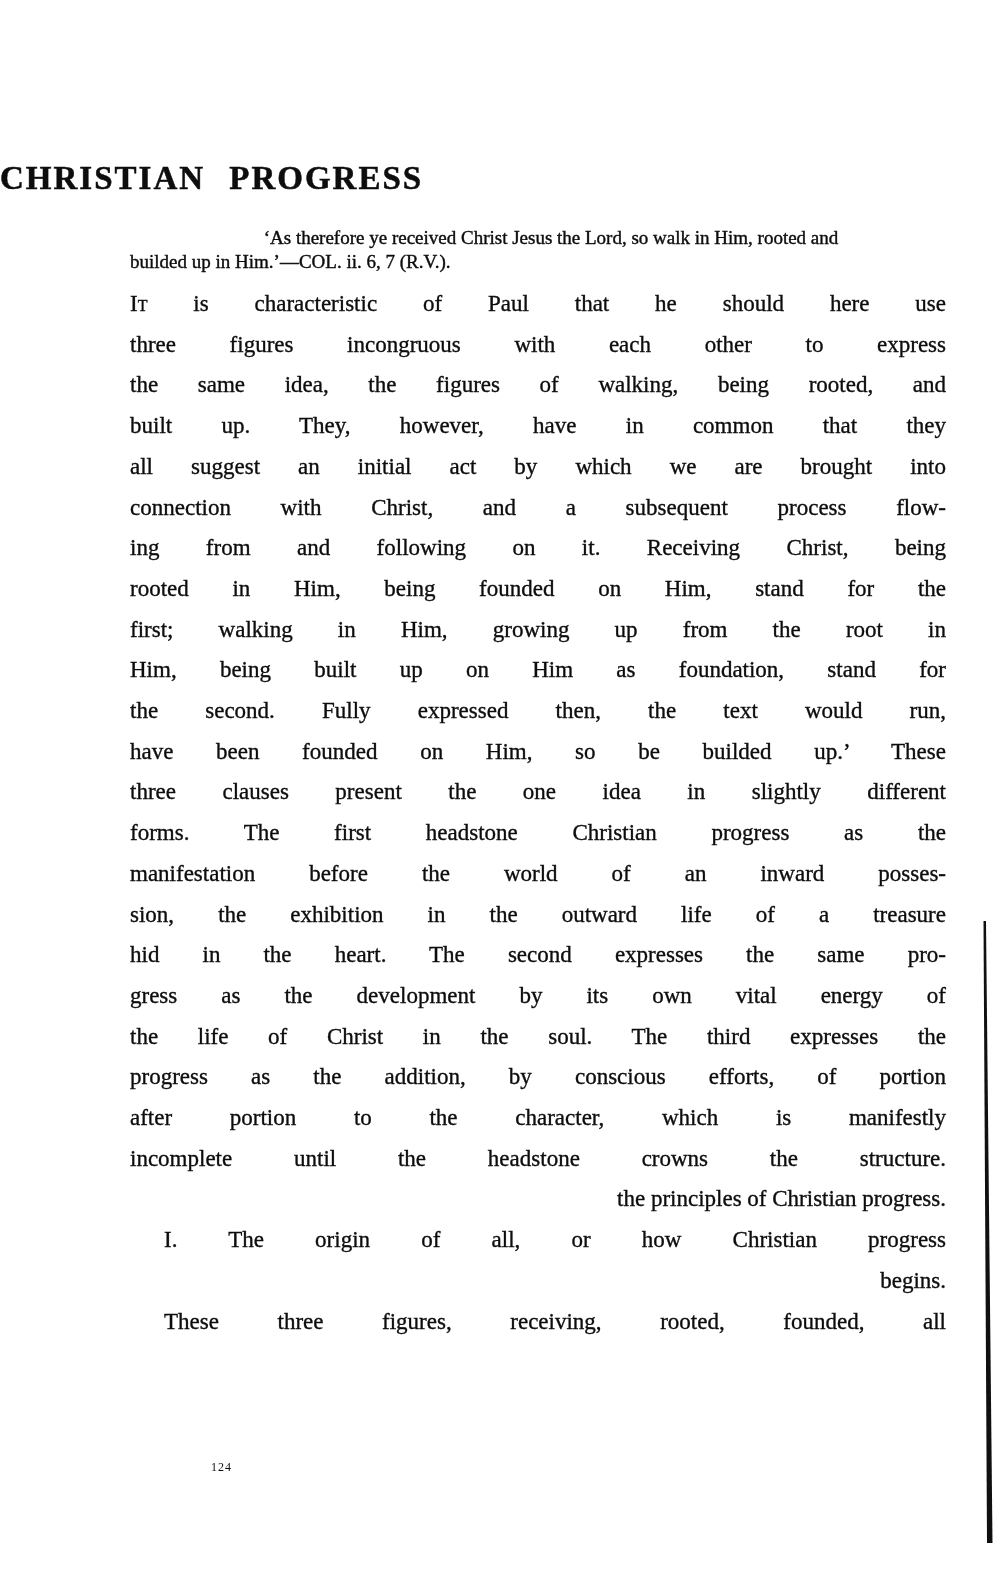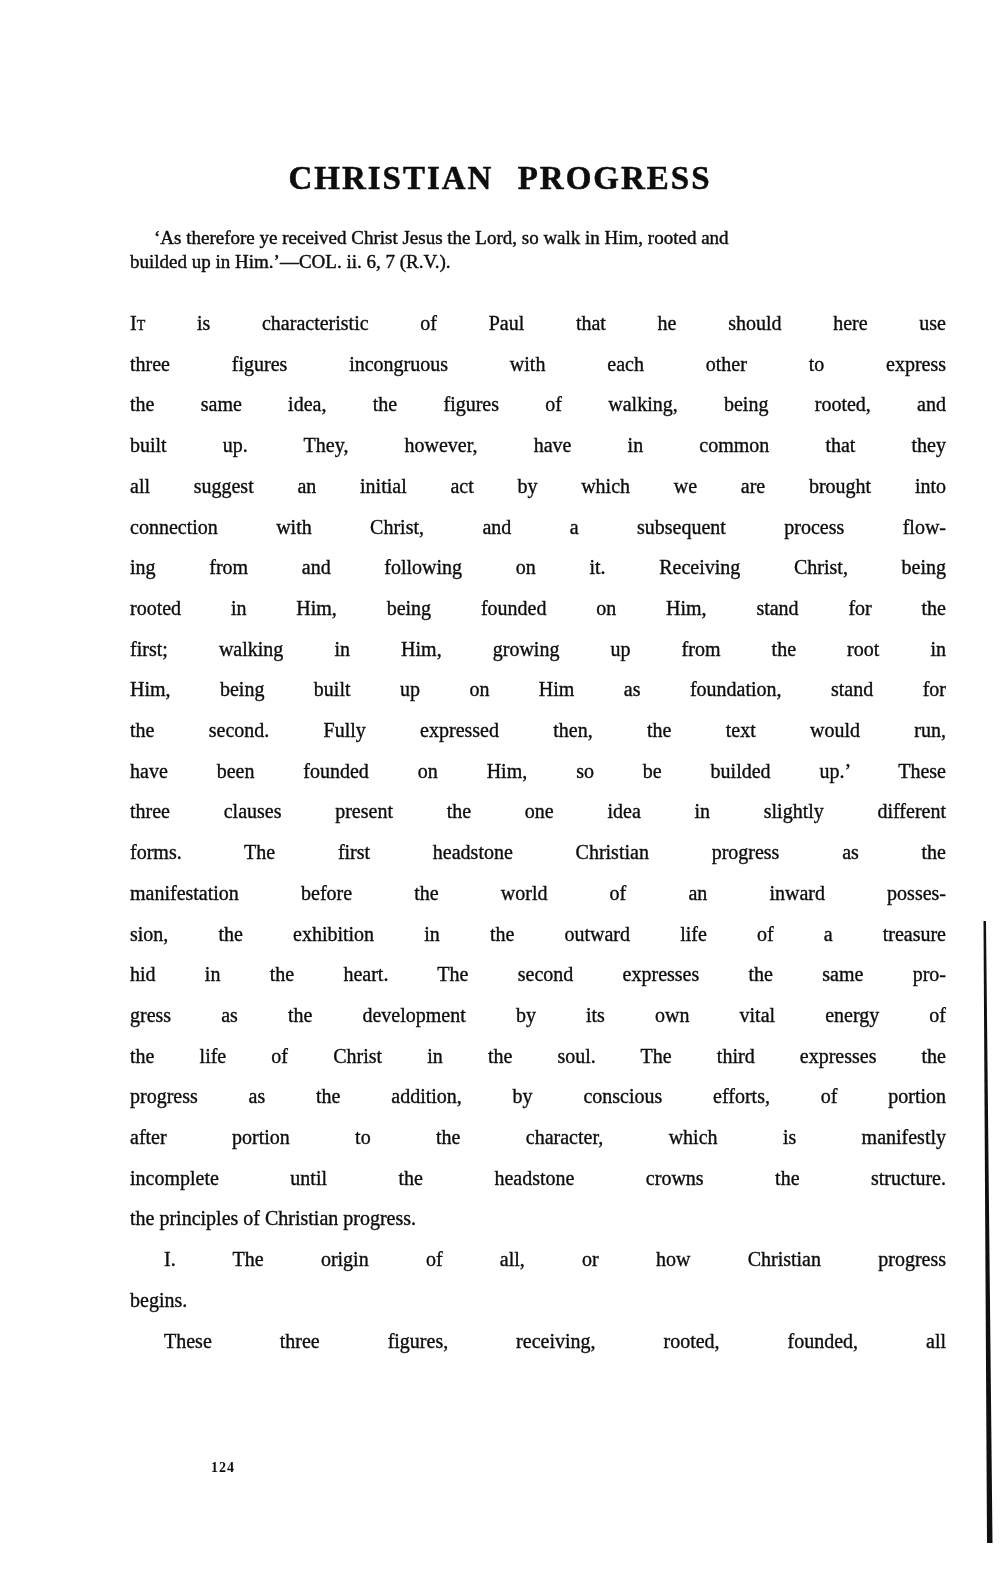--- a/index.html
+++ b/index.html
@@ -10,62 +10,61 @@
     font-family: "Liberation Serif", serif;
     color: #0d0d0d;
     overflow: hidden;
   }
   .ink { -webkit-text-stroke: 0.35px #0d0d0d; }
 
   .page-title {
     position: absolute;
     left: 0; right: 0;
     top: 160px;
-    text-align: center;
     font-size: 33px;
     font-weight: bold;
     letter-spacing: 2px;
     word-spacing: 14px;
     -webkit-text-stroke: 0.5px #0d0d0d;
   }
 
   .epigraph {
     position: absolute;
     left: 130px; top: 226px;
     width: 818px;
     font-size: 19px;
     line-height: 24px;
     -webkit-text-stroke: 0.4px #0d0d0d;
   }
-  .epigraph .ep-line1 { text-indent: 24px; }
+  .epigraph .ep-line1 { text-indent: 24px; text-align: center; }
   .epigraph .ep-line2 { text-indent: 0; }
 
   .body-text {
     position: absolute;
-    left: 130px; top: 303px;
+    left: 130px; top: 284px;
     width: 816px;
-    font-size: 20px;
+    font-size: 23px;
   }
   .body-text .line {
     line-height: 40.7px;
     white-space: normal;
-    text-align: left;
+    text-align: right;
   }
   .body-text .line.j {
     text-align: justify;
     text-align-last: justify;
   }
   .body-text .line.ind { text-indent: 34px; }
   .body-text .sc { font-variant: small-caps; }
 
   .page-number {
     position: absolute;
     left: 211px; top: 1460px;
-    font-size: 14px;
-    font-weight: bold;
+    font-size: 12px;
+    font-weight: normal;
     letter-spacing: 1px;
     text-align: center;
   }
 
   .artifact-svg {
     position: absolute;
     left: 0; top: 0;
     pointer-events: none;
   }
 </style>

